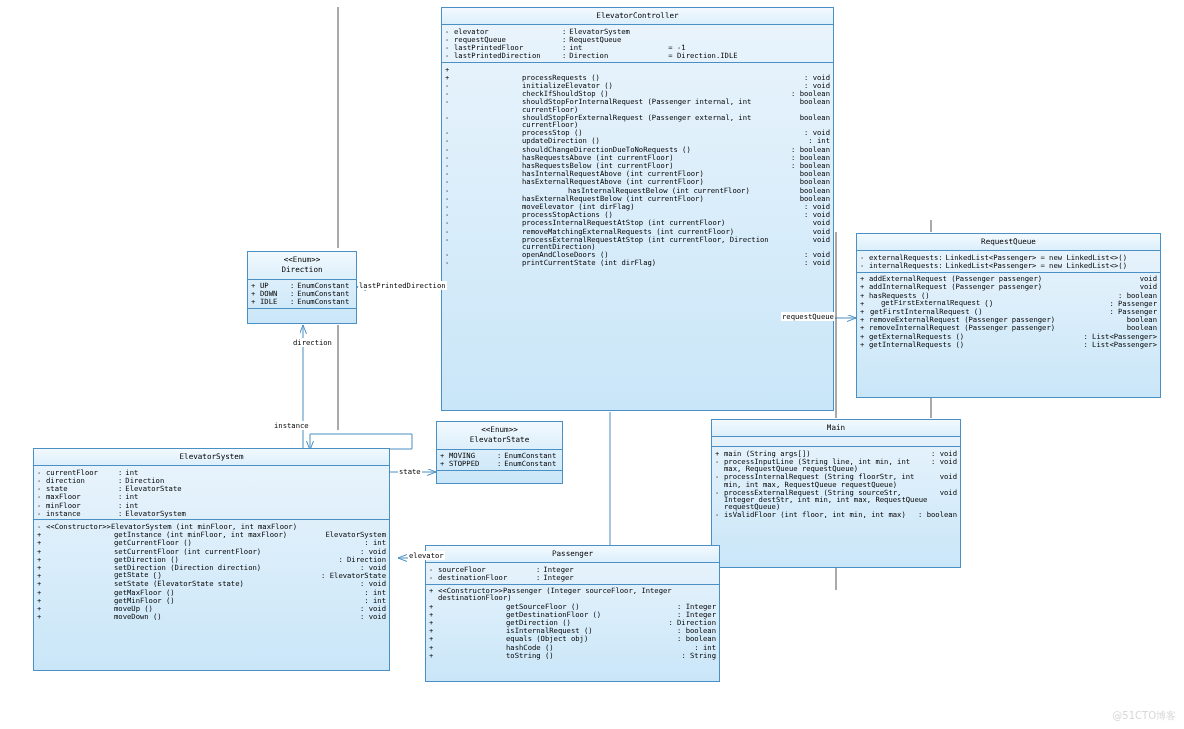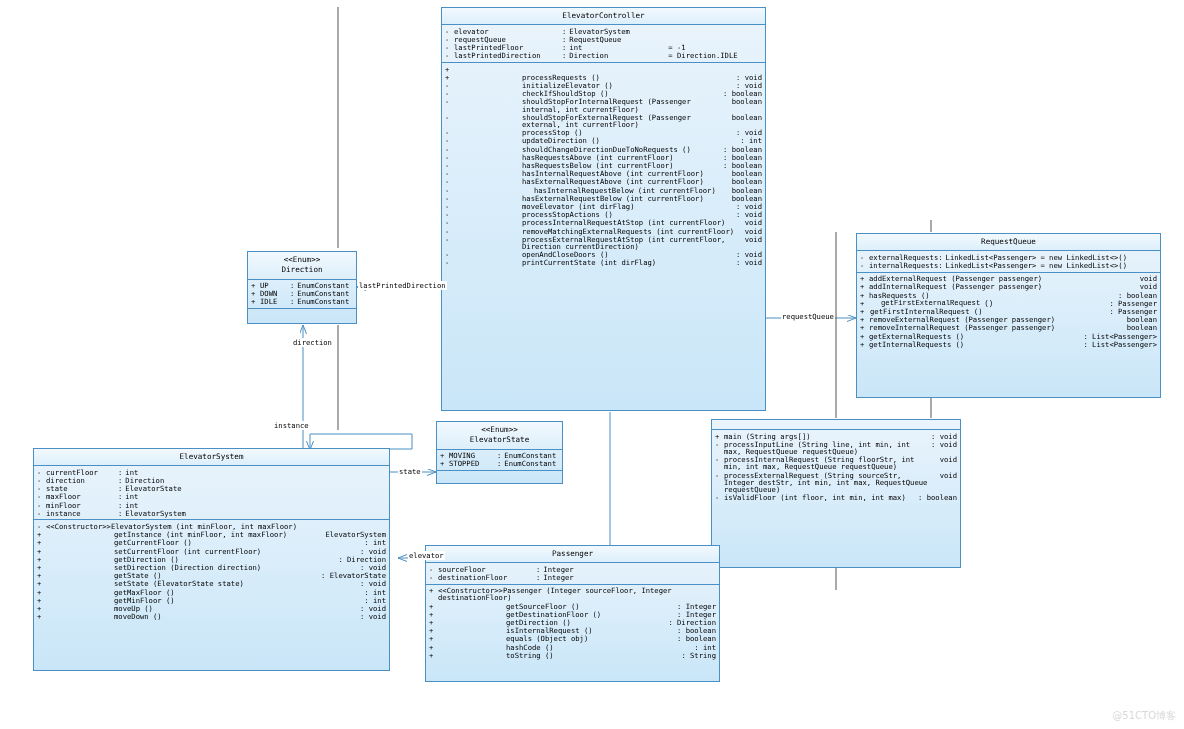--- a/index.html
+++ b/index.html
@@ -128,21 +128,21 @@
     <path d="M338,7 L338,248" fill="none" stroke="#555555" stroke-width="1"></path>
     <path d="M338,325 L338,430" fill="none" stroke="#555555" stroke-width="1"></path>
 
     <path d="M931,232 L931,220" fill="none" stroke="#555555" stroke-width="1"></path>
 
     <path d="M931,397 L931,418" fill="none" stroke="#555555" stroke-width="1"></path>
 
     <path d="M836,568 L836,590" fill="none" stroke="#555555" stroke-width="1"></path>
   </svg>
 
-  <div class="umlbox" style="left:441px; top:7px; width:325px; height:404px;">
+  <div class="umlbox" style="left:441px; top:7px; width:393px; height:404px;">
     <div class="title">
       <span>ElevatorController</span>
     </div>
     <div class="compartment" id="ec-attrs">
         <div class="row attr"><span class="vis">-</span><span class="nm" style="min-width: 108px;">elevator</span><span class="sep">:</span><span class="ty" style="min-width: 95px;">ElevatorSystem</span></div>
         <div class="row attr"><span class="vis">-</span><span class="nm" style="min-width: 108px;">requestQueue</span><span class="sep">:</span><span class="ty" style="min-width: 95px;">RequestQueue</span></div>
         <div class="row attr"><span class="vis">-</span><span class="nm" style="min-width: 108px;">lastPrintedFloor</span><span class="sep">:</span><span class="ty" style="min-width: 95px;">int</span><span class="dv">= -1</span></div>
         <div class="row attr"><span class="vis">-</span><span class="nm" style="min-width: 108px;">lastPrintedDirection</span><span class="sep">:</span><span class="ty" style="min-width: 95px;">Direction</span><span class="dv">= Direction.IDLE</span></div>
       </div>
     <div class="compartment last" id="ec-ops">
@@ -204,30 +204,33 @@
         <div class="row attr"><span class="vis">-</span><span class="nm" style="min-width: 72px;">minFloor</span><span class="sep">:</span><span class="ty">int</span></div>
         <div class="row attr"><span class="vis">-</span><span class="nm" style="min-width: 72px;">instance</span><span class="sep">:</span><span class="ty">ElevatorSystem</span></div>
       </div>
     <div class="compartment last" id="es-ops">
         <div class="row op"><span class="vis">-</span><span class="nm" style="text-indent: 0px; padding-left: 0px;">&lt;&lt;Constructor&gt;&gt;ElevatorSystem (int minFloor, int maxFloor)</span></div>
         <div class="row op"><span class="vis">+</span><span class="nm" style="padding-left: 68px;">getInstance (int minFloor, int maxFloor)</span><span class="ty">ElevatorSystem</span></div>
         <div class="row op"><span class="vis">+</span><span class="nm" style="padding-left: 68px;">getCurrentFloor ()</span><span class="ty">: int</span></div>
         <div class="row op"><span class="vis">+</span><span class="nm" style="padding-left: 68px;">setCurrentFloor (int currentFloor)</span><span class="ty">: void</span></div>
         <div class="row op"><span class="vis">+</span><span class="nm" style="padding-left: 68px;">getDirection ()</span><span class="ty">: Direction</span></div>
         <div class="row op"><span class="vis">+</span><span class="nm" style="padding-left: 68px;">setDirection (Direction direction)</span><span class="ty">: void</span></div>
-        <div class="row op"><span class="vis">+</span><span class="nm" style="padding-left: 68px;">getState ()</span><span class="ty">: ElevatorState</span></div>
+        <div class="row op"><span class="vis">+</span><span class="nm" style="padding-left: 68px; font-family: Liberation Mono, monospace;">getState ()</span><span class="ty">: ElevatorState</span></div>
         <div class="row op"><span class="vis">+</span><span class="nm" style="padding-left: 68px;">setState (ElevatorState state)</span><span class="ty">: void</span></div>
         <div class="row op"><span class="vis">+</span><span class="nm" style="padding-left: 68px;">getMaxFloor ()</span><span class="ty">: int</span></div>
         <div class="row op"><span class="vis">+</span><span class="nm" style="padding-left: 68px;">getMinFloor ()</span><span class="ty">: int</span></div>
         <div class="row op"><span class="vis">+</span><span class="nm" style="padding-left: 68px;">moveUp ()</span><span class="ty">: void</span></div>
         <div class="row op"><span class="vis">+</span><span class="nm" style="padding-left: 68px;">moveDown ()</span><span class="ty">: void</span></div>
       </div>
   </div>
 
   <div class="umlbox" style="left:711px; top:419px; width:250px; height:149px;">
+    <div class="title">
+      <span>Main</span>
+    </div>
     <div class="compartment empty" id="mn-attrs"></div>
     <div class="compartment last" id="mn-ops">
         <div class="row op"><span class="vis">+</span><span class="nm" style="padding-left: 0px;">main (String args[])</span><span class="ty">: void</span></div>
         <div class="row op"><span class="vis">-</span><span class="nm" style="padding-left: 0px;">processInputLine (String line, int min, int max, RequestQueue requestQueue)</span><span class="ty">: void</span></div>
         <div class="row op"><span class="vis">-</span><span class="nm" style="padding-left: 0px;">processInternalRequest (String floorStr, int min, int max, RequestQueue requestQueue)</span><span class="ty">void</span></div>
         <div class="row op"><span class="vis">-</span><span class="nm" style="padding-left: 0px;">processExternalRequest (String sourceStr, Integer destStr, int min, int max, RequestQueue requestQueue)</span><span class="ty">void</span></div>
         <div class="row op"><span class="vis">-</span><span class="nm" style="padding-left: 0px;">isValidFloor (int floor, int min, int max)</span><span class="ty">: boolean</span></div>
       </div>
   </div>
 

